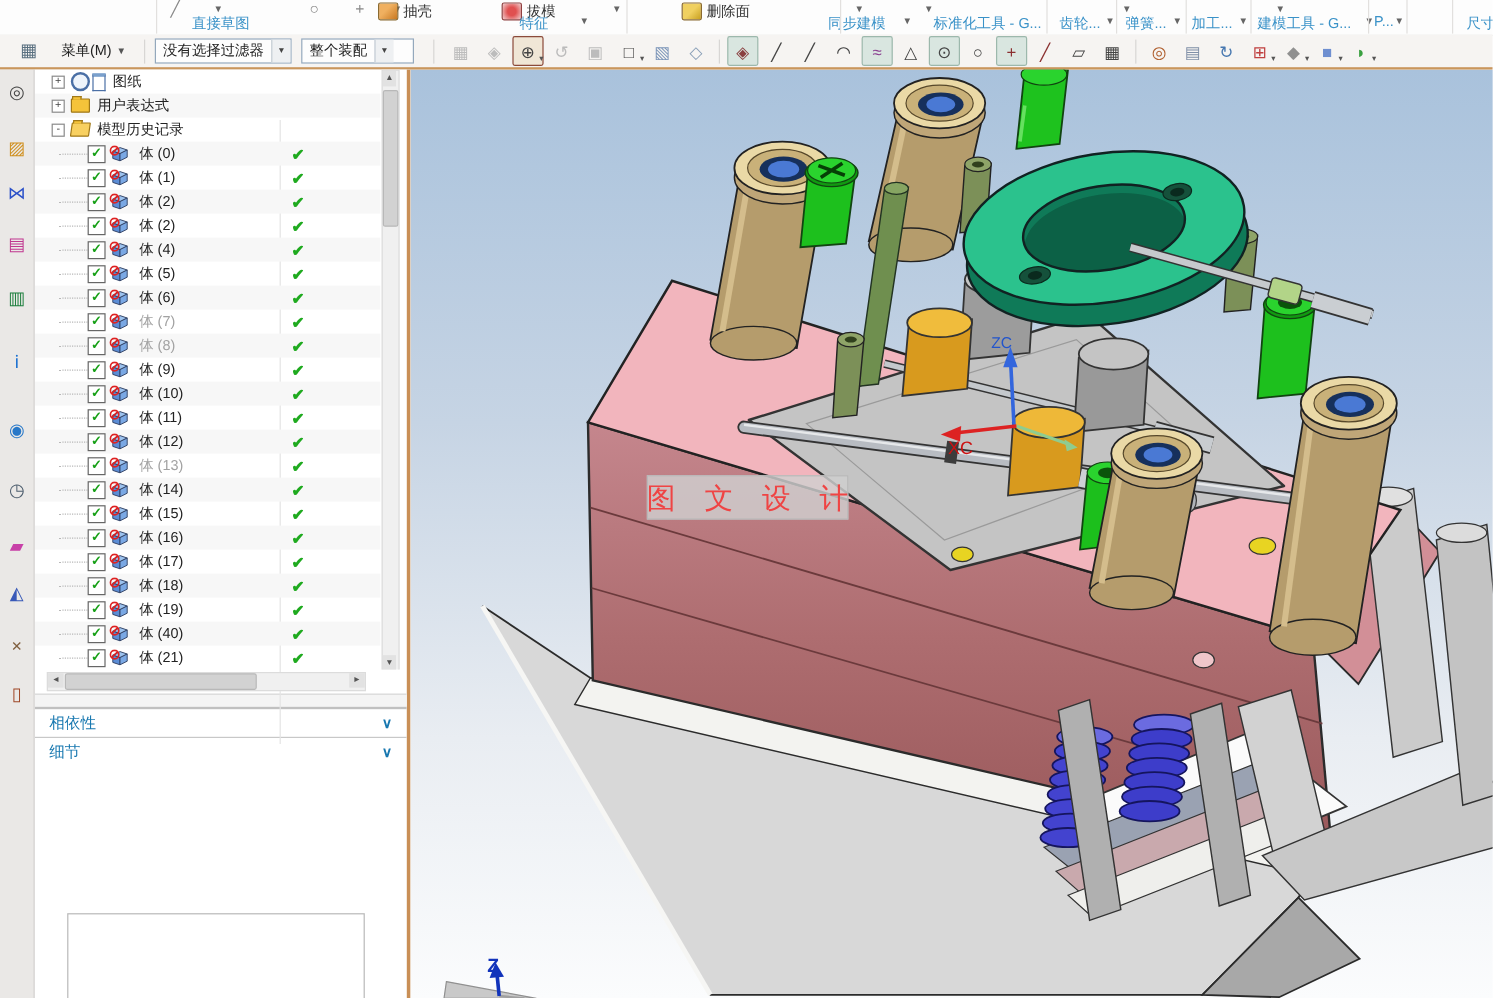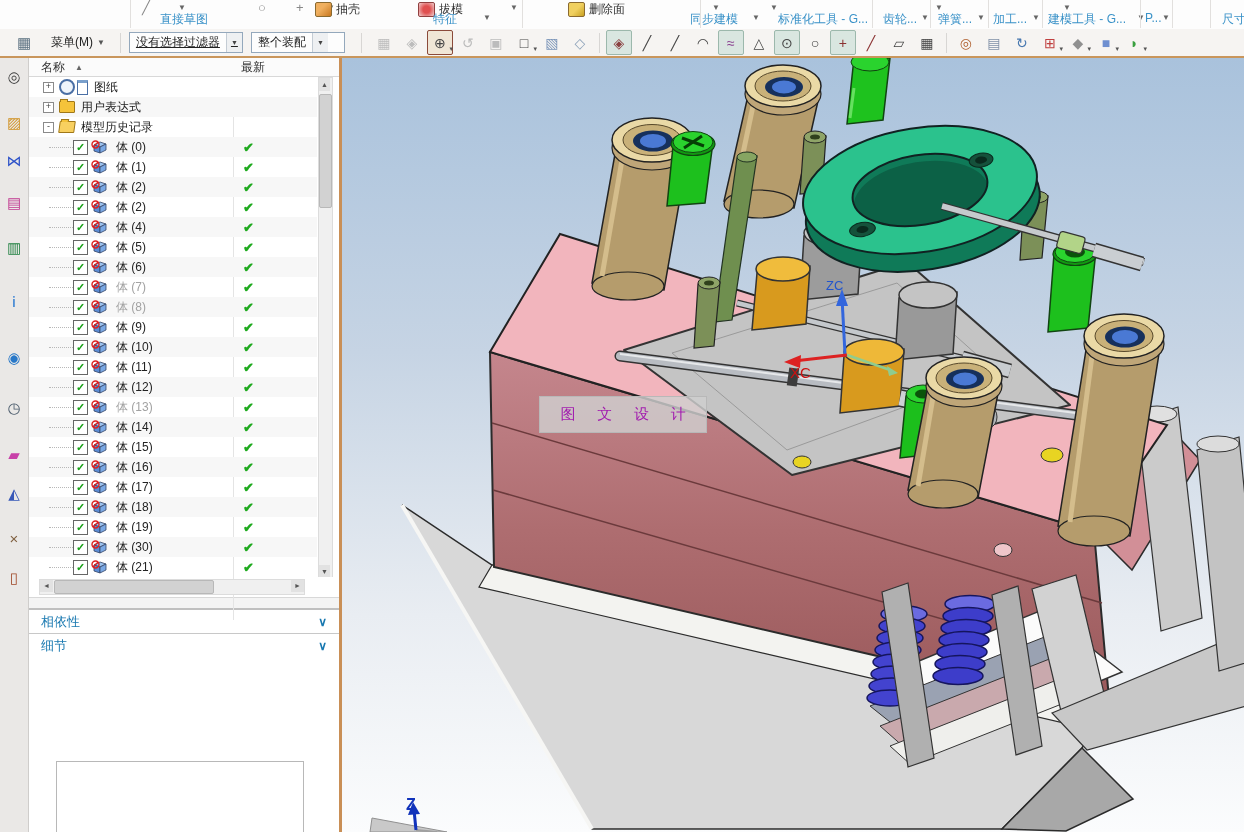--- a/index.html
+++ b/index.html
@@ -21,21 +21,21 @@
 
   
   .menubar{position:absolute;left:0;top:29px;width:1244px;height:27px;background:#f6f4f2;border-bottom:2px solid #c9965c;display:flex;align-items:center;}
   .nxbadge{width:24px;height:20px;margin-left:12px;color:#5a7080;font-size:15px;line-height:20px;text-align:center;}
   .menu-btn{display:flex;align-items:center;gap:4px;margin-left:8px;padding:2px 6px;border:1px solid transparent;color:#222;}
   .menu-btn .car{font-size:8px;color:#555;}
   .msep{width:1px;height:20px;background:#d8d6d4;margin:0 8px;}
   .dd{height:19px;background:#fdfdfd;border:1px solid #94a8bc;display:flex;align-items:center;margin-right:8px;}
   .dd .val{padding:0 6px;white-space:nowrap;overflow:hidden;}
   .dd .arr{width:15px;height:100%;border-left:1px solid #c4ccd4;background:#eef0f2;color:#444;font-size:7px;display:flex;align-items:center;justify-content:center;}
-  .dd.filter{width:112px;text-decoration:underline;}
+  .dd.filter{width:112px;}
   .dd.scope{width:92px;}
   #tb-icons{display:flex;align-items:center;height:27px;}
   .tcell{position:relative;width:24px;height:23px;margin:0 1px;display:flex;align-items:center;justify-content:center;
          font-size:14px;color:#444;border:1px solid transparent;border-radius:2px;}
   .tcell.dim{color:#bcbcbc;}
   .tcell.hl{background:#d9e6e0;border-color:#9cb8ac;}
   .tcell.sel{background:#f0e6d6;border-color:#8b4a3a;}
   .tcell .car{position:absolute;right:-1px;bottom:1px;font-size:7px;color:#555;}
   .tsep{width:1px;height:20px;background:#d8d6d4;margin:0 5px;}
 
@@ -89,21 +89,21 @@
 
   .gapstrip{height:10px;background:#f4f4f4;border-top:1px solid #d8d8d8;margin-top:2px;}
   .phead{height:23px;display:flex;align-items:center;border-top:1px solid #c8c8c8;color:#1878b0;font-size:13px;padding:0 12px;}
   .phead .chev{margin-left:auto;font-weight:bold;font-size:12px;color:#1878b0;}
   .pv-box{position:absolute;left:27px;top:703px;width:246px;height:140px;background:#fff;border:1px solid #b8b8b8;}
 
   
   .viewport{position:relative;width:904px;height:774px;flex:none;overflow:hidden;}
   .watermark{position:absolute;left:197px;top:338px;width:168px;height:37px;background:rgba(208,208,208,0.82);
              border:1px solid #b8b8b8;display:flex;align-items:center;justify-content:center;
-             font-family:"Liberation Serif",serif;font-size:15px;color:#a21caf;letter-spacing:9px;white-space:nowrap;padding-left:9px;box-sizing:border-box;}
+             font-family:"Liberation Serif",serif;font-size:24px;color:#ef4444;letter-spacing:9px;white-space:nowrap;padding-left:9px;box-sizing:border-box;}
 </style>
 </head>
 <body>
 
 <div id="app">
 
   <div class="ribbon">
     <span class="pglyph" style="left:142px;">╱</span>
     <span class="rcaret2" style="left:178px;">▼</span>
     <span class="pglyph" style="left:258px;">○</span>
@@ -279,25 +279,20 @@
         <div class="rcell" style="color: rgb(26, 112, 208);">ℹ</div>
         <div class="rcell" style="color: rgb(40, 120, 200);">◉</div>
         <div class="rcell" style="color: rgb(80, 96, 112);">◷</div>
         <div class="rcell" style="color: rgb(200, 64, 168);">▰</div>
         <div class="rcell" style="color: rgb(56, 88, 184);">◭</div>
         <div class="rcell" style="color: rgb(128, 96, 64);">×</div>
         <div class="rcell" style="color: rgb(160, 72, 40);">▯</div>
       </div>
 
     <div class="nav">
-      <div class="nav-cols">
-        <span class="cname">名称</span>
-        <span class="sort">▲</span>
-        <span class="clatest">最新</span>
-      </div>
       <div class="colline"></div>
       <div class="tree" id="tree">
           <div class="trow">
             <span class="expander">+</span>
             <span class="i-clock"></span>
             <span class="i-sheet"></span>
             <span class="tlabel">图纸</span>
           </div>
           <div class="trow">
             <span class="expander">+</span>
@@ -572,21 +567,21 @@
           <div class="trow">
             <span class="dots"></span>
             <span class="cb">✓</span>
             <svg class="bodyicon" width="16" height="14" viewBox="0 0 16 14">
               <polygon points="3,5 9,2 15,4 9,7" fill="#9cc2ee" stroke="#334466" stroke-width="0.8"></polygon>
               <polygon points="3,5 9,7 9,13 3,11" fill="#5b8dd6" stroke="#334466" stroke-width="0.8"></polygon>
               <polygon points="9,7 15,4 15,10 9,13" fill="#7aa8e4" stroke="#334466" stroke-width="0.8"></polygon>
               <circle cx="4.5" cy="4.5" r="3.5" fill="none" stroke="#dd2222" stroke-width="1.4"></circle>
               <line x1="2" y1="7" x2="7.2" y2="2" stroke="#dd2222" stroke-width="1.4"></line>
             </svg>
-            <span class="tlabel">体 (30)</span>
+            <span class="tlabel">体 (40)</span>
             <span class="latest">✔</span>
           </div>
           <div class="trow">
             <span class="dots"></span>
             <span class="cb">✓</span>
             <svg class="bodyicon" width="16" height="14" viewBox="0 0 16 14">
               <polygon points="3,5 9,2 15,4 9,7" fill="#9cc2ee" stroke="#334466" stroke-width="0.8"></polygon>
               <polygon points="3,5 9,7 9,13 3,11" fill="#5b8dd6" stroke="#334466" stroke-width="0.8"></polygon>
               <polygon points="9,7 15,4 15,10 9,13" fill="#7aa8e4" stroke="#334466" stroke-width="0.8"></polygon>
               <circle cx="4.5" cy="4.5" r="3.5" fill="none" stroke="#dd2222" stroke-width="1.4"></circle>

